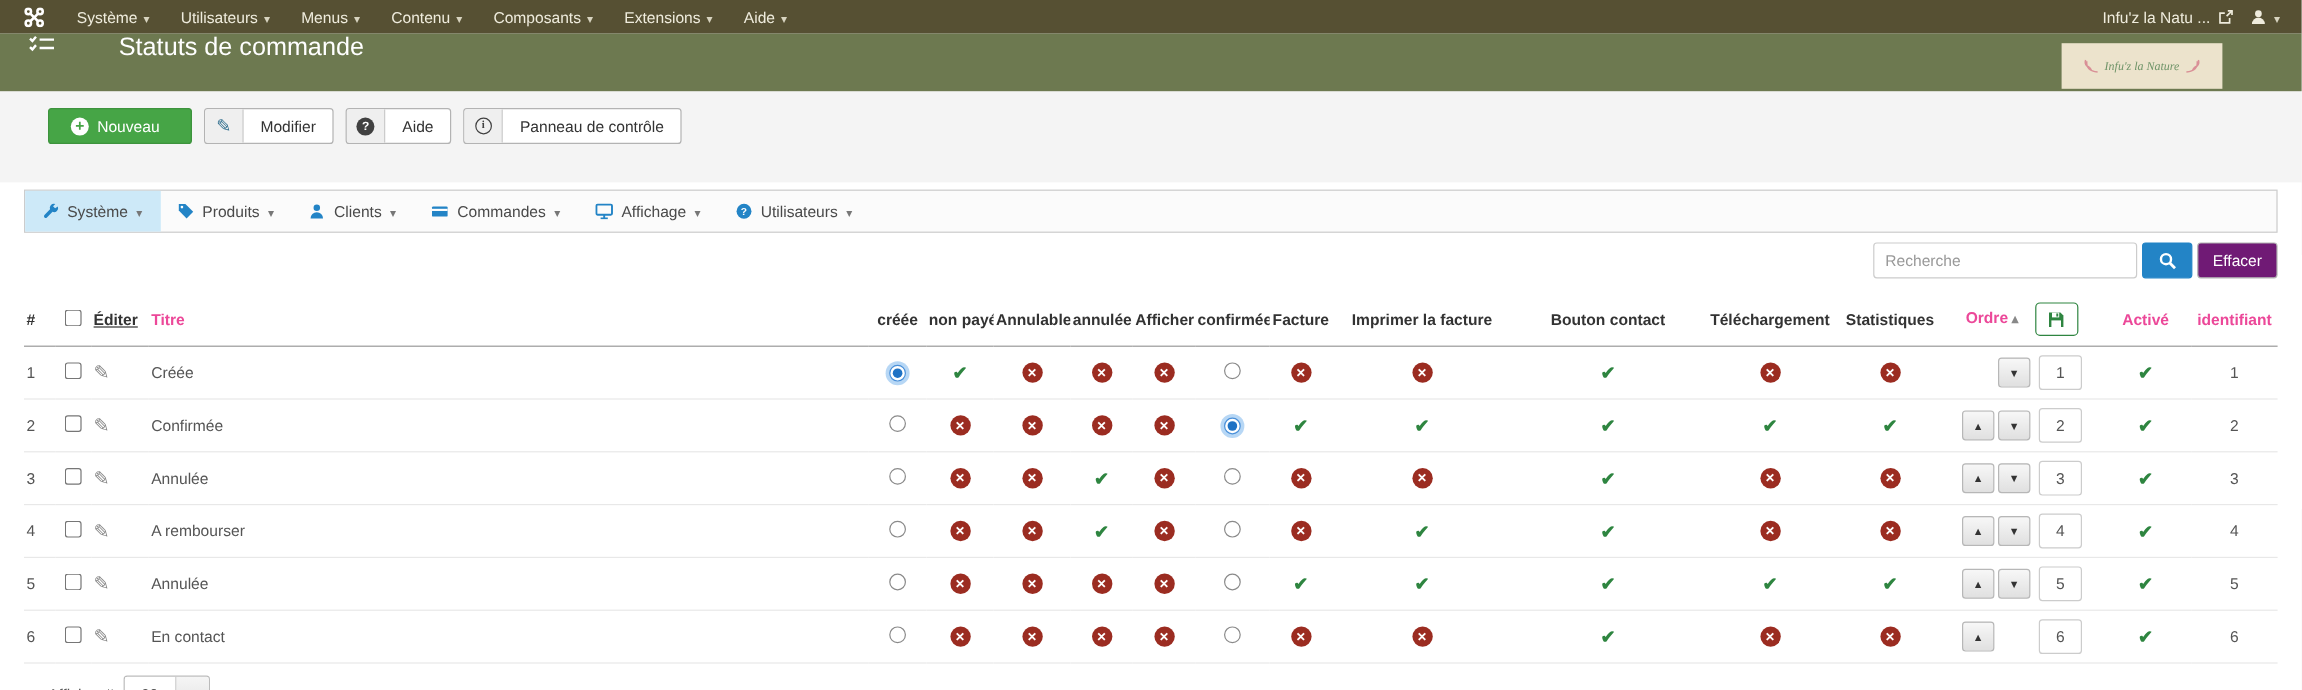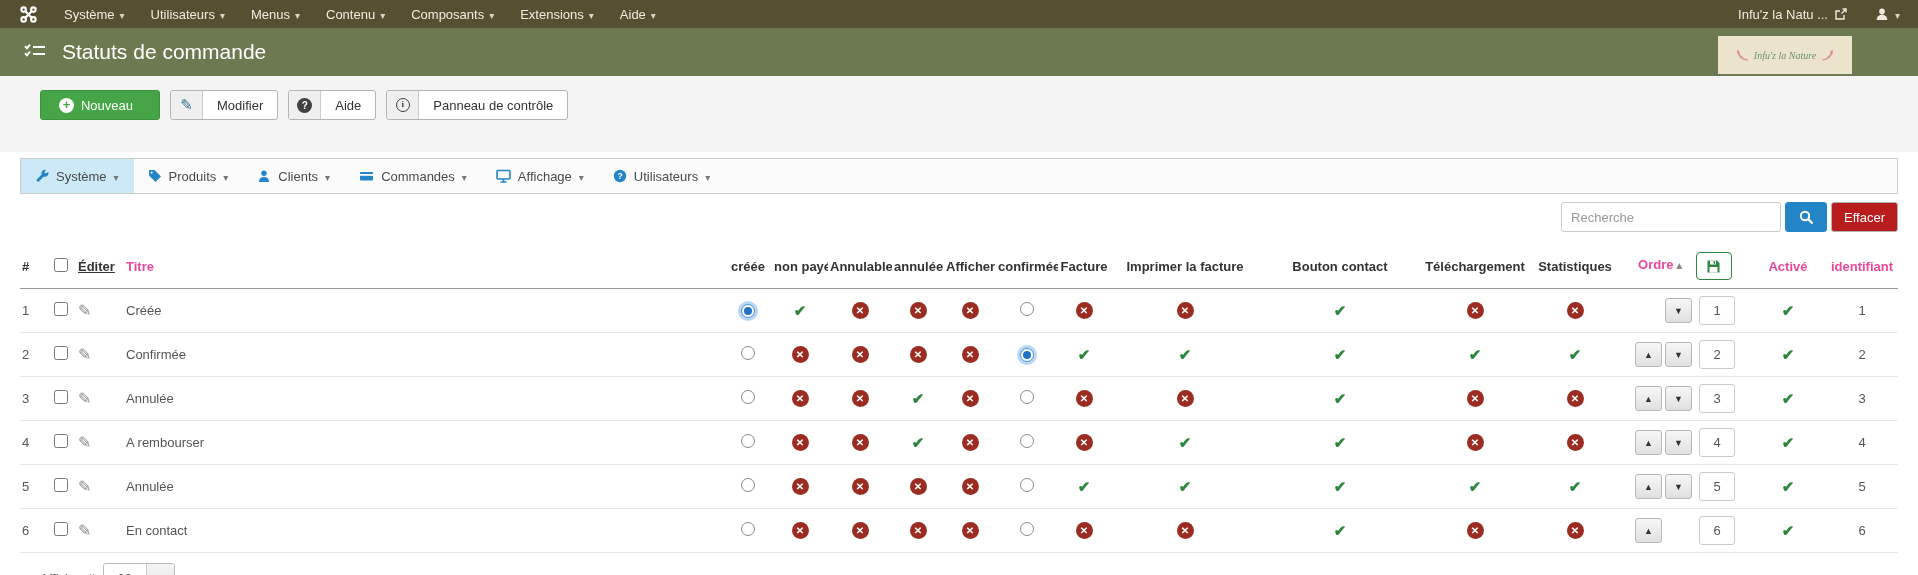--- a/index.html
+++ b/index.html
@@ -6,27 +6,27 @@
   html,body { width:1918px; height:575px; overflow:hidden;
     font-family:"Liberation Sans", sans-serif; background:#f4f4f4; }
 
   
   .topbar { position:absolute; top:0; left:0; width:1918px; height:28px;
     background:#565033; display:flex; align-items:center; color:#efecdd; font-size:13px; }
   .topbar .jlogo { margin:0 14px 0 20px; display:flex; }
   .tmenu { display:flex; align-items:center; height:28px; padding:0 13px; cursor:pointer; }
   .tmenu .lbl { margin-right:5px; }
   .caret-d::after { content:"▾"; font-size:10px; color:#d8d4c0; }
-  .topbar-right { margin-left:auto; display:flex; align-items:center; margin-right:18px; gap:28px; }
+  .topbar-right { margin-left:auto; display:flex; align-items:center; margin-right:18px; gap:14px; }
   .sitelink { display:flex; align-items:center; gap:7px; cursor:pointer; }
   .usermenu { display:flex; align-items:center; gap:6px; cursor:pointer; }
 
   
   .titlebar { position:absolute; top:28px; left:0; width:1918px; height:48px;
-    background:#6d7950; display:flex; align-items:center; }
+    background:#6d7950; display:flex; align-items:flex-start;gap:37px; }
   .titlebar .ticon { margin:0 16px 0 24px; display:flex; }
   .pagetitle { color:#fff; font-size:21px; font-weight:400; }
   .brandplate { position:absolute; right:66px; top:8px; width:134px; height:38px;
     background:#ece3cc; display:flex; align-items:center; justify-content:center; gap:4px; }
   .brandplate .btxt { font-family:"Liberation Serif", serif; font-style:italic;
     font-size:10px; color:#6f9468; white-space:nowrap; }
 
   
   .toolbar { position:absolute; top:90px; left:40px; display:flex; gap:10px; }
   .btn { display:flex; align-items:stretch; height:30px; border:1px solid #b3b3b3;
@@ -57,21 +57,21 @@
   .citem svg { display:block; }
   .citem .caret-d::after { color:#777; }
 
   
   .searchrow { display:flex; justify-content:flex-end; align-items:center; gap:4px; margin-top:8px; height:30px; }
   .searchin { width:220px; height:30px; border:1px solid #ccc; border-radius:3px;
     padding:0 9px; font-size:13px; color:#555; font-family:"Liberation Sans",sans-serif; }
   .searchin::placeholder { color:#999; }
   .sbtn { width:42px; height:30px; background:#2384c6; border:1px solid #2384c6; border-radius:3px;
     display:flex; align-items:center; justify-content:center; cursor:pointer; }
-  .clearbtn { height:30px; background:#b91c1c; border:1px solid #b2b2b2; border-radius:3px;
+  .clearbtn { height:30px; background:#701a75; border:1px solid #b2b2b2; border-radius:3px;
     color:#fff; font-size:13px; padding:0 12px; cursor:pointer; font-family:"Liberation Sans",sans-serif; }
 
   
   table { width:100%; border-collapse:collapse; table-layout:fixed; margin-top:12px; }
   th { font-size:13px; font-weight:bold; color:#333; padding:8px 2px; text-align:center;
     border-bottom:1px solid #9a9a9a; white-space:nowrap; overflow:hidden; }
   th.gray { color:#ec4899; font-weight:bold; }
   th.left, td.left { text-align:left; }
   th.u { text-decoration:underline; }
   td { padding:7px 2px; text-align:center; border-bottom:1px solid #e8e8e8; height:38px;

